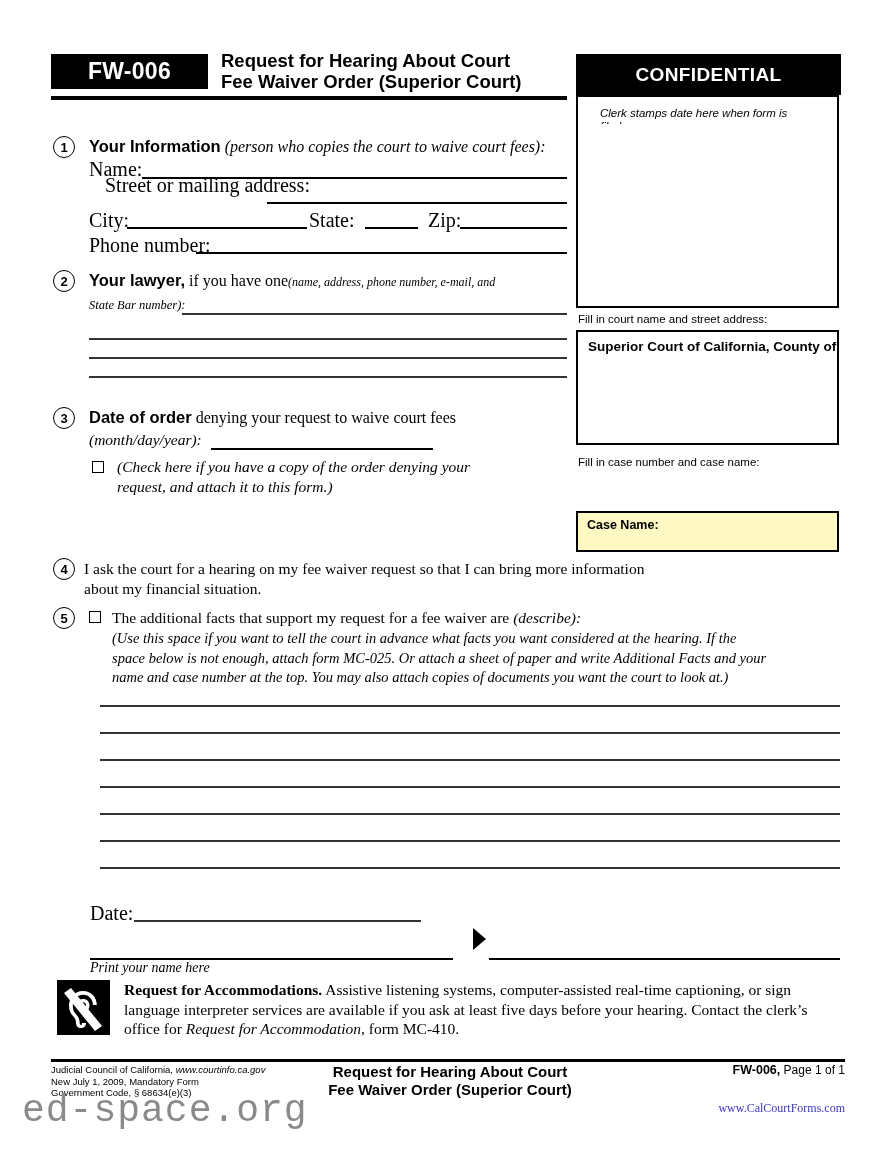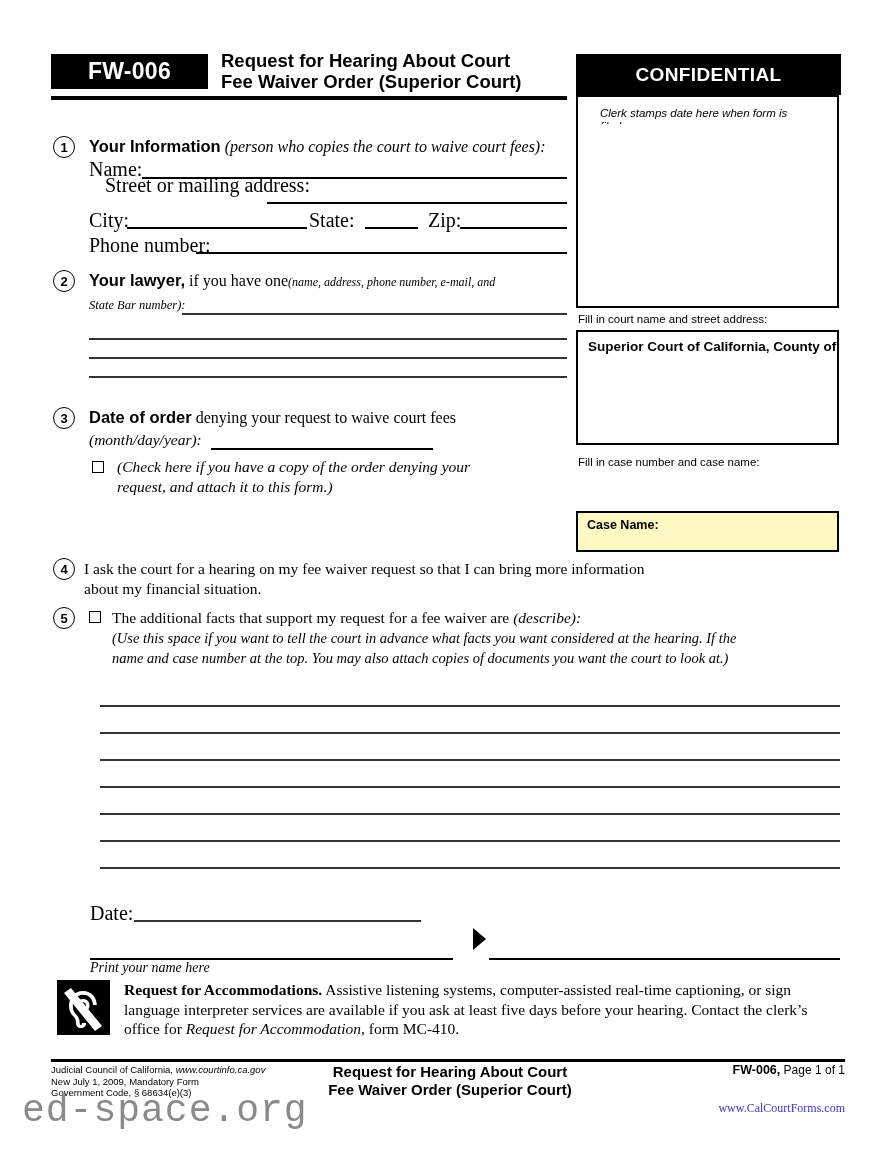--- a/index.html
+++ b/index.html
@@ -380,20 +380,21 @@
   <div class="num-circle" style="left:53px; top:607px;">
     <span>5</span>
   </div>
   <div class="checkbox" style="left:89px; top:611px;"></div>
   <div class="body-text" style="left:112px; top:608px; width:620px;">
     <span>The additional facts that support my request for a fee waiver are</span>
     <span class="ital">(describe):</span>
   </div>
   <div class="body-text small-ital" style="left:112px; top:629px; width:740px;">
     <div>(Use this space if you want to tell the court in advance what facts you want considered at the hearing. If the</div>
+    <div>space below is not enough, attach form MC-025. Or attach a sheet of paper and write Additional Facts and your</div>
     <div>name and case number at the top. You may also attach copies of documents you want the court to look at.)</div>
   </div>
 
   <div class="answer-line" style="top:705px;"></div>
   <div class="answer-line" style="top:732px;"></div>
   <div class="answer-line" style="top:759px;"></div>
   <div class="answer-line" style="top:786px;"></div>
   <div class="answer-line" style="top:813px;"></div>
   <div class="answer-line" style="top:840px;"></div>
   <div class="answer-line" style="top:867px;"></div>

